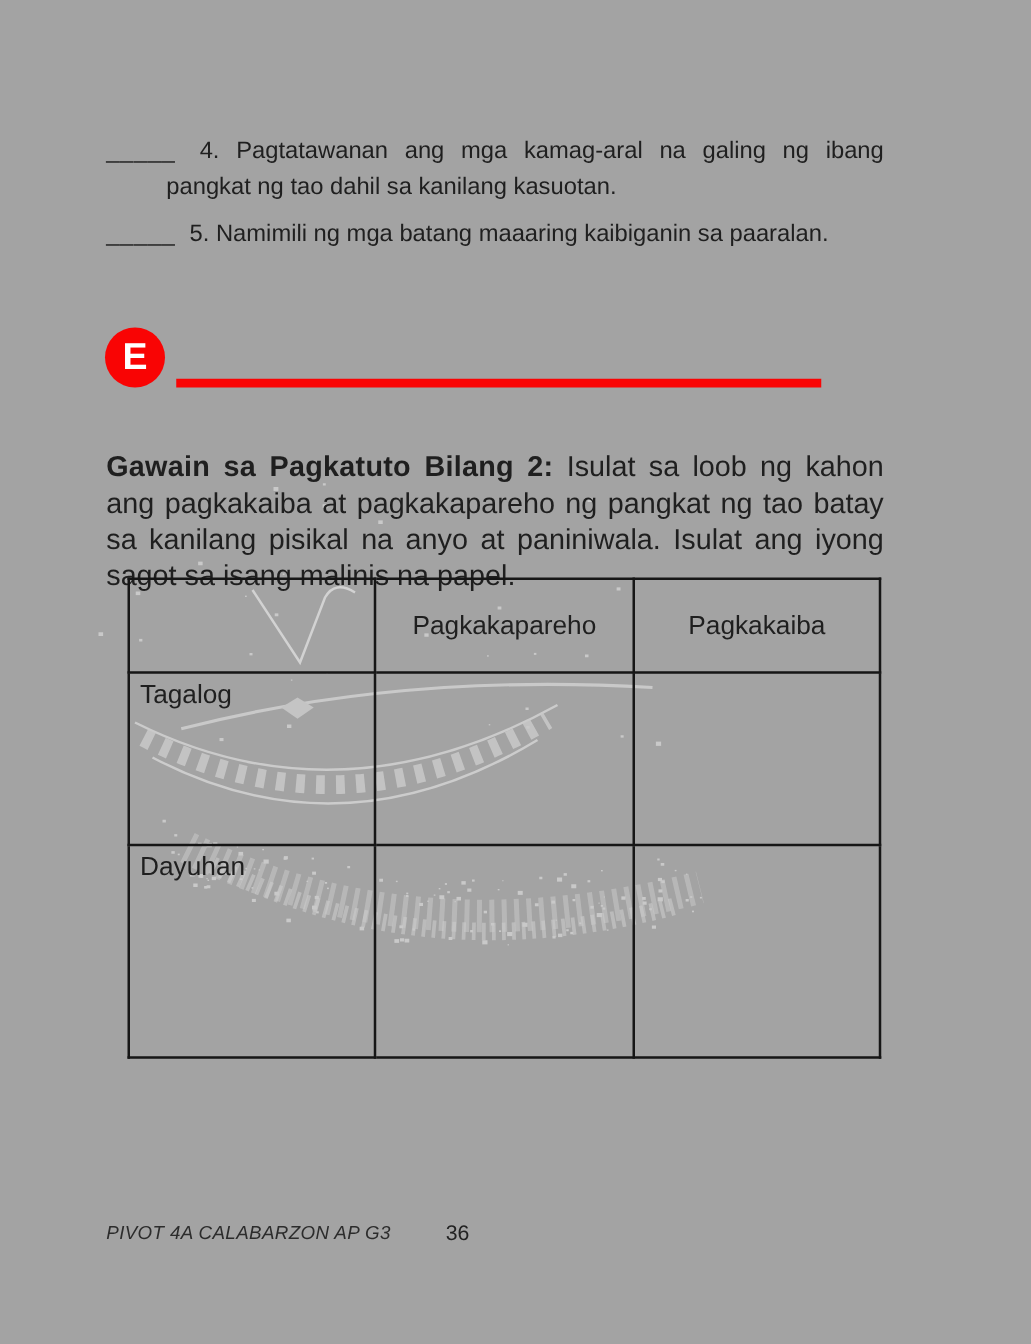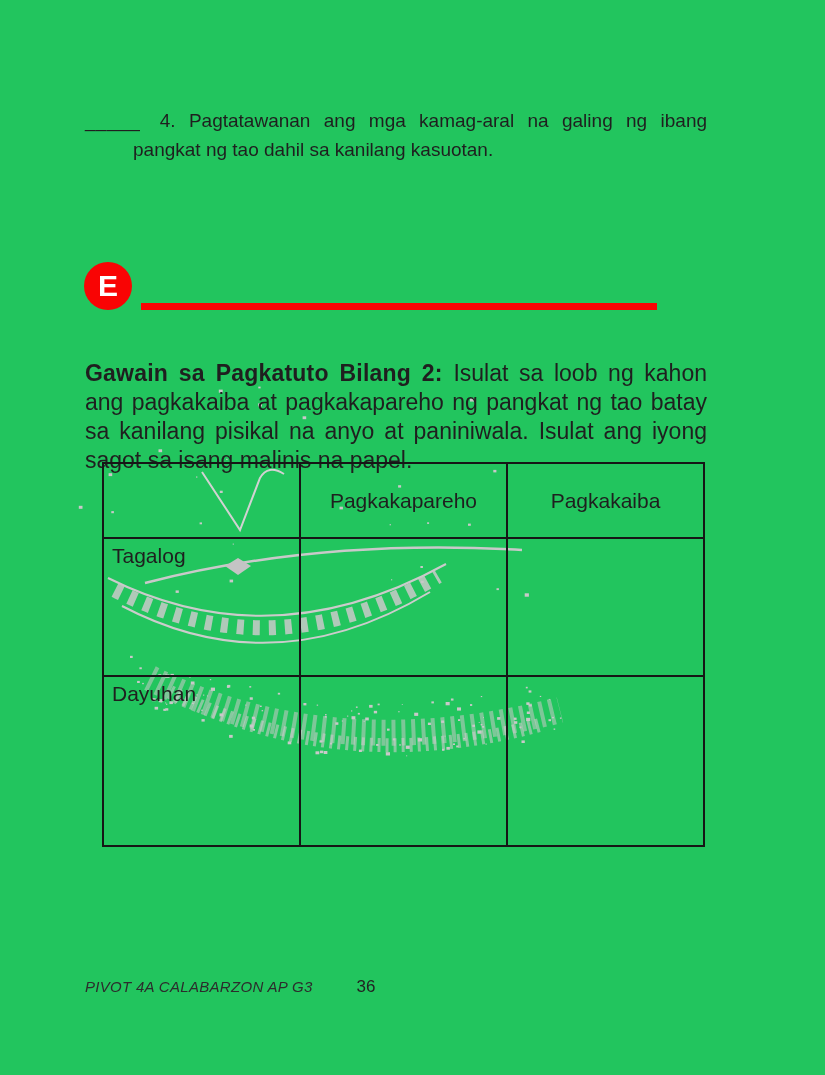--- a/index.html
+++ b/index.html
@@ -1,19 +1,19 @@
 <!DOCTYPE html>
 <html><head>
 <meta charset="utf-8">
 <style>
   html,body{margin:0;padding:0;background:#ffffff;}
   .page{
     position:relative;
     width:825px;height:1075px;
-    background:#22c55e;
+    background:#a3a3a3;
     font-family:"Liberation Sans", sans-serif;
     color:#1f1f1f;
     overflow:hidden;
   }
   
   .watermark{
     position:absolute;left:60px;top:380px;width:520px;height:400px;
     z-index:0;pointer-events:none;
   }
   
@@ -237,20 +237,21 @@
         <rect x="408.0" y="143.6" width="2.8" height="2.2" fill="#c9c9c9"></rect>
         <rect x="105.3" y="294.4" width="4.2" height="3.4" fill="#c9c9c9"></rect>
         <rect x="110.5" y="293.9" width="3.4" height="2.7" fill="#c9c9c9"></rect>
         <rect x="189.6" y="344.5" width="3.9" height="3.1" fill="#c9c9c9"></rect>
         <rect x="172.7" y="163.6" width="1.2" height="1.0" fill="#c9c9c9"></rect>
       </g>
   </svg>
 
   <div class="items">
     <p class="q-item"><span class="blank">_____</span> <span>4.</span> <span>Pagtatawanan ang mga kamag-aral na galing ng ibang pangkat ng tao dahil sa kanilang kasuotan.</span></p>
+    <p class="q-item"><span class="blank">_____</span> <span>5.</span> <span>Namimili ng mga batang maaaring kaibiganin sa paaralan.</span></p>
   </div>
 
   <div class="section-badge" style="background: rgb(249, 4, 4);">
     <span>E</span>
   </div>
   <div class="section-rule" style="background: rgb(249, 4, 4);"></div>
 
   <p class="activity"><b>Gawain sa Pagkatuto Bilang 2:</b> <span>Isulat sa loob ng kahon ang pagkakaiba at pagkakapareho ng pangkat ng tao batay sa kanilang pisikal na anyo at paniniwala. Isulat ang iyong sagot sa isang malinis na papel.</span></p>
 
   <div class="tbl-wrap">

